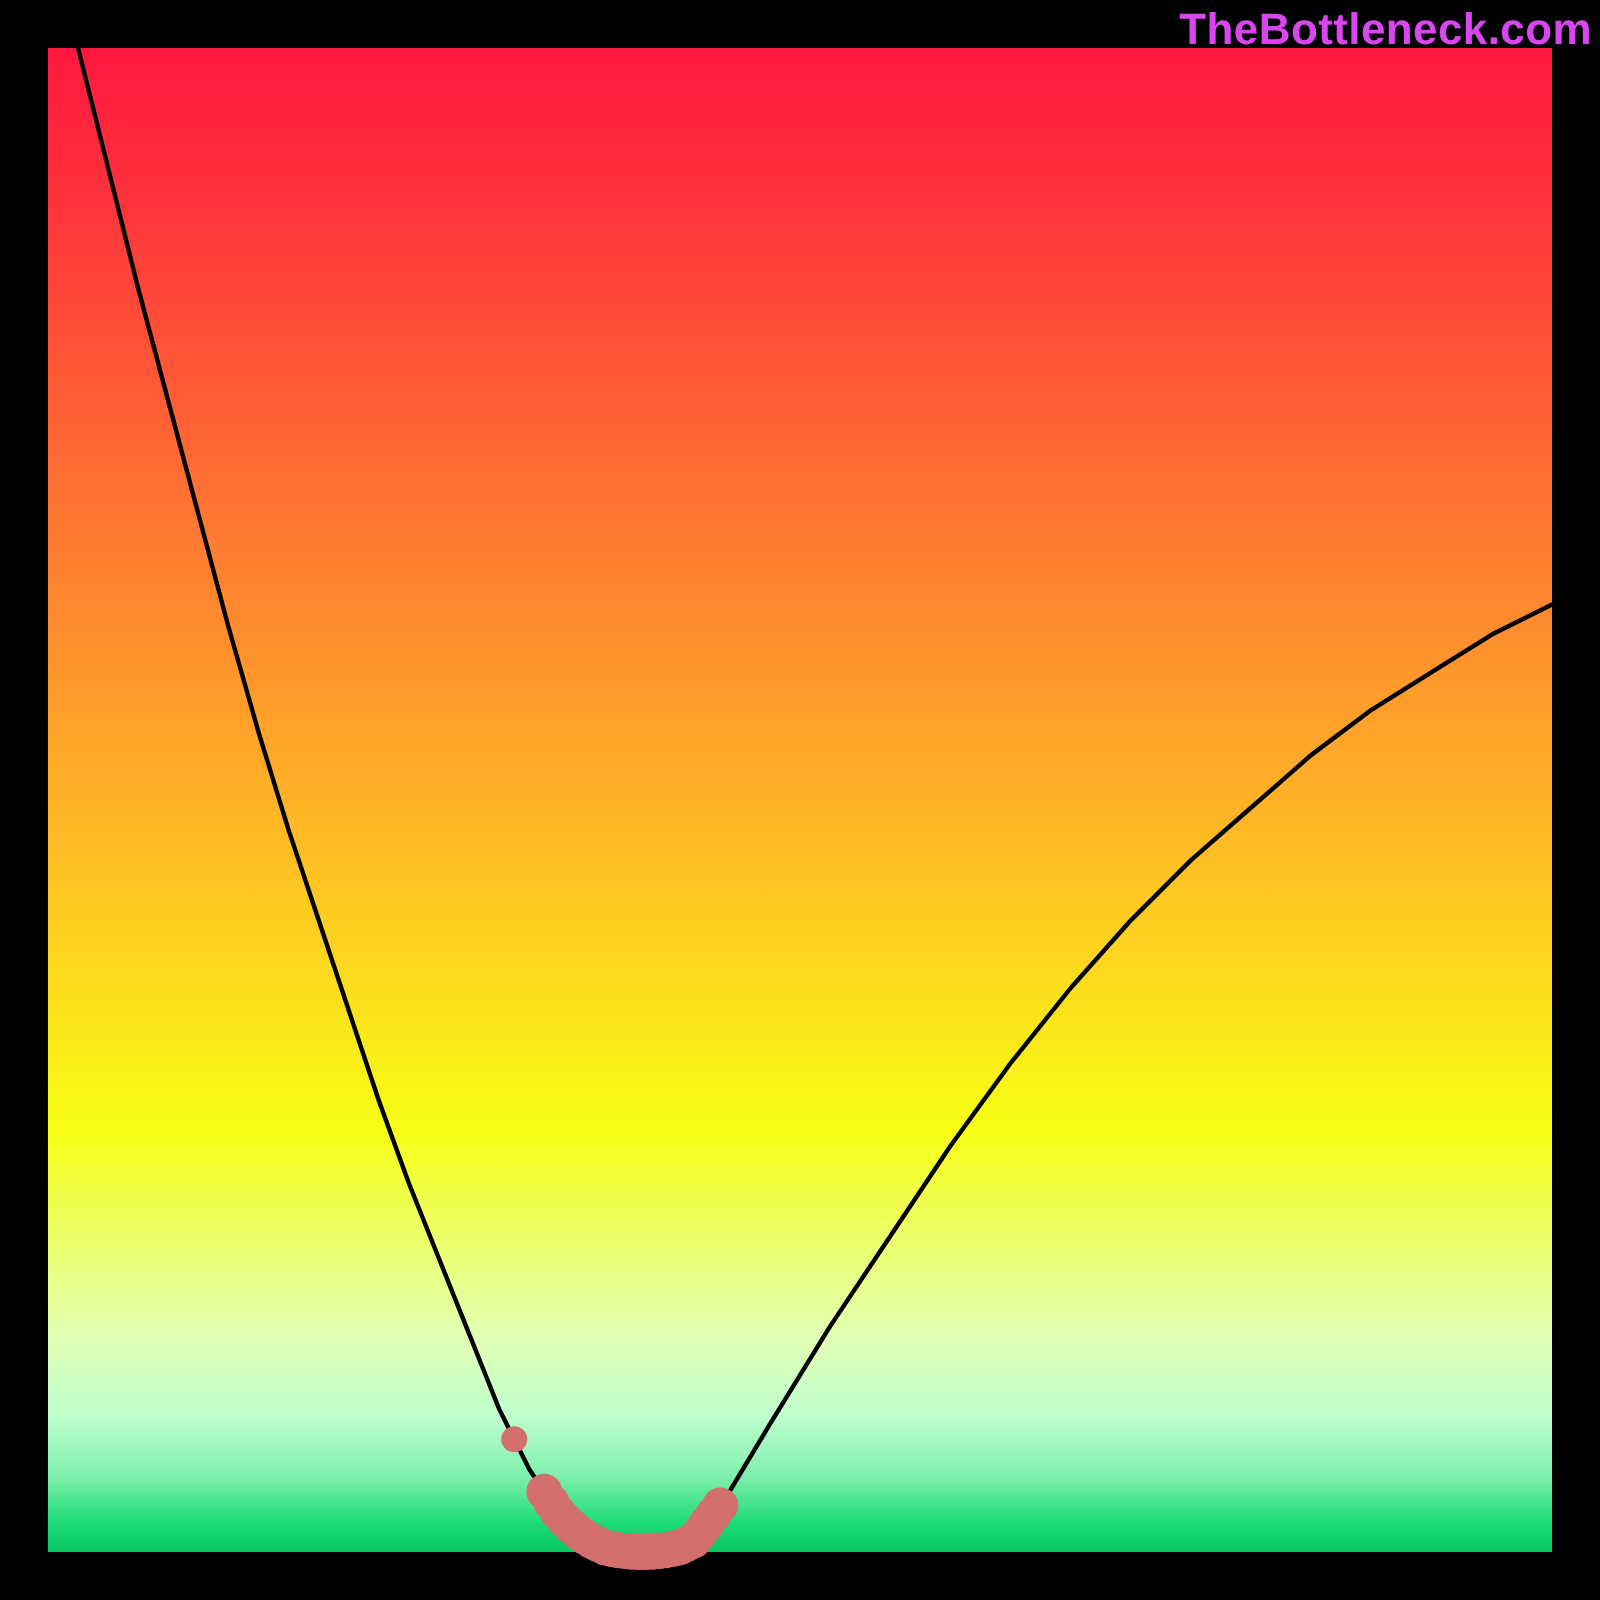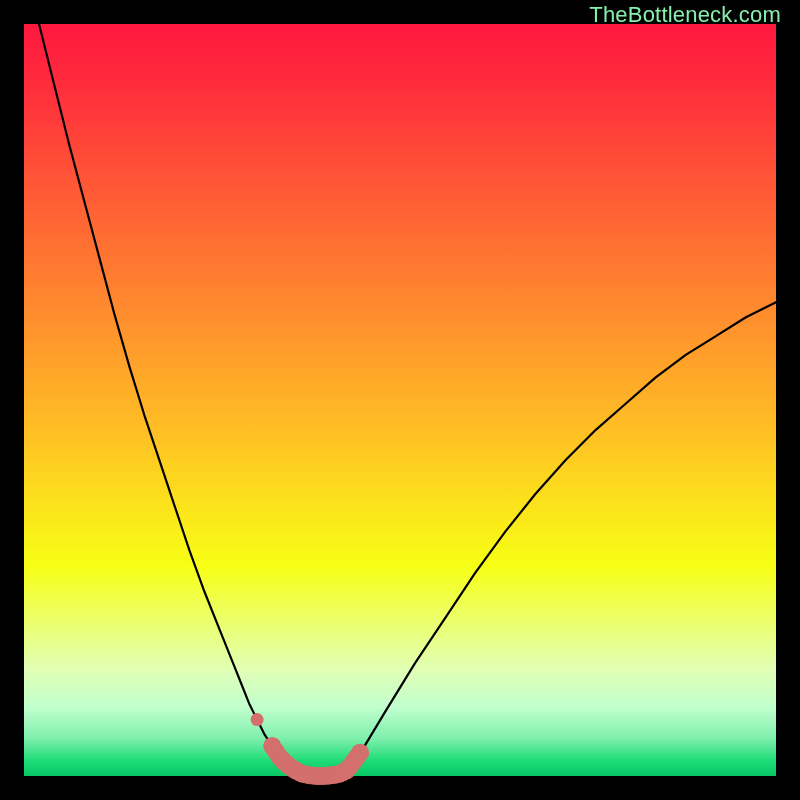--- a/index.html
+++ b/index.html
@@ -28,25 +28,25 @@
       #ecff68 79%,
       #e0ffb6 86%,
       #bfffcd 91%,
       #7eefac 95%,
       #1ddc78 98%,
       #07c765 100%);
   }
   .watermark {
     position: absolute;
     top: 2px;
-    right: 19px;
-    color: #86efac;
+    right: 4px;
+    color: #d946ef;
     font-size: 22px;
     letter-spacing: 0.2px;
-    font-weight: 400;
+    font-weight: 700;
   }
   svg.curves {
     position: absolute;
     left: 0;
     top: 0;
     width: 752px;
     height: 752px;
     overflow: visible;
   }
 </style>

